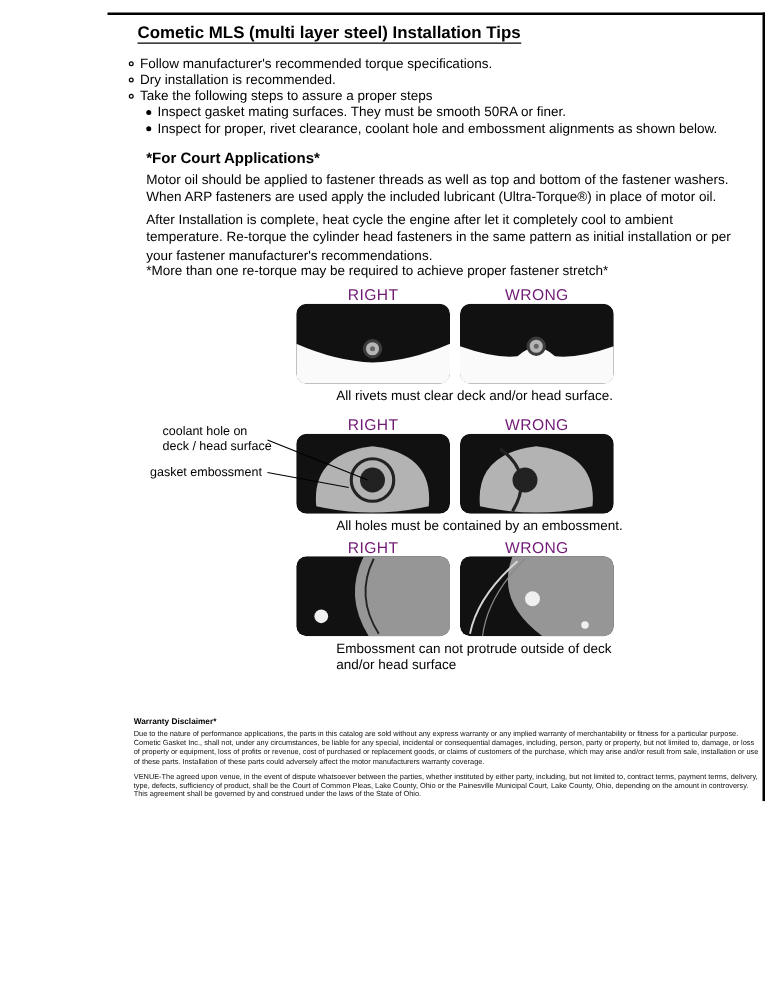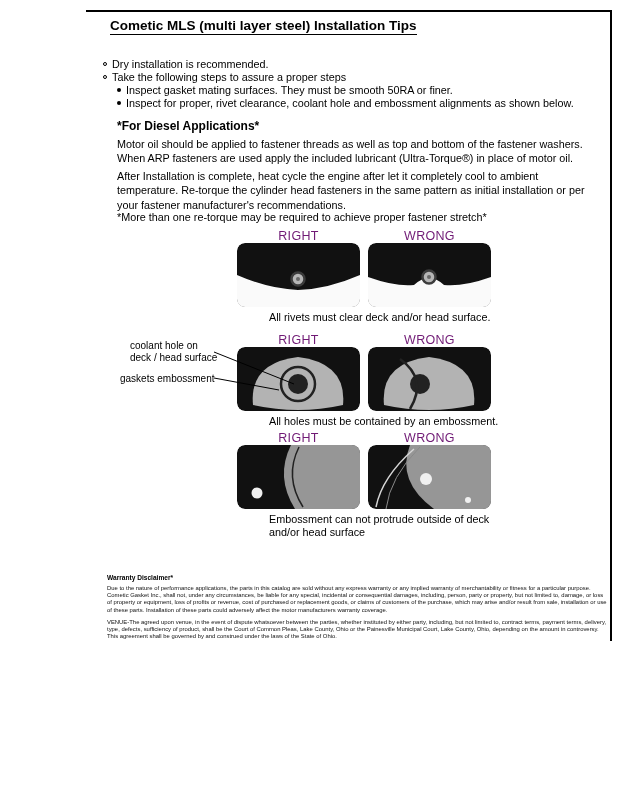--- a/index.html
+++ b/index.html
@@ -56,38 +56,42 @@
 <body>
 
 <div class="page">
 
   <div class="border-top"></div>
   <div class="border-right"></div>
   <div class="border-bottom"></div>
 
   <h1 class="title"><span>Cometic MLS (multi layer steel) Installation Tips</span></h1>
 
+  <div class="bullet" id="b0">
+    <span class="marker-open"></span>
+    <span>Follow manufacturer's recommended torque specifications.</span>
+  </div>
   <div class="bullet" id="b1">
     <span class="marker-open"></span>
     <span>Dry installation is recommended.</span>
   </div>
   <div class="bullet" id="b2">
     <span class="marker-open"></span>
     <span>Take the following steps to assure a proper steps</span>
   </div>
   <div class="bullet sub" id="s0">
     <span class="marker-dot"></span>
     <span>Inspect gasket mating surfaces.  They must be smooth 50RA or finer.</span>
   </div>
   <div class="bullet sub" id="s1">
     <span class="marker-dot"></span>
     <span>Inspect for proper, rivet clearance, coolant hole and embossment alignments as shown below.</span>
   </div>
 
-  <h2 class="h2">*For Diesel Applications*</h2>
+  <h2 class="h2">*For Court Applications*</h2>
   <p class="para" id="p1">Motor oil should be applied to fastener threads as well as top and bottom of the fastener washers. When ARP fasteners are used apply the included lubricant (Ultra-Torque®) in place of motor oil.</p>
   <p class="para" id="p2">After Installation is complete, heat cycle the engine after let it completely cool to ambient temperature. Re-torque the cylinder head fasteners in the same pattern as initial installation or per your fastener manufacturer's recommendations.</p>
   <p class="para" id="p3">*More than one re-torque may be required to achieve proper fastener stretch*</p>
 
   <div class="dlabel" id="r1-lab-right">RIGHT</div>
   <div class="dlabel" id="r1-lab-wrong">WRONG</div>
   <div class="dimg" id="r1-img-right">
     <svg viewBox="0 0 123 64">
       <defs>
           <clipPath id="c1r">
@@ -148,21 +152,21 @@
         <path d="M16,58 Q12,16 61,10 Q110,16 106,58 Q61,68 16,58 Z" fill="#b3b3b3"></path>
         <circle cx="52" cy="37" r="10" fill="#222"></circle>
         <path d="M32,12 Q60,32 42,62" fill="none" stroke="#222" stroke-width="2.5"></path>
       </g>
     </svg>
   </div>
   <div class="dcap" id="r2-cap">All holes must be contained by an embossment.</div>
 
   <div class="callout" id="callout1">coolant hole on
 deck / head surface</div>
-  <div class="callout" id="callout2">gaskets embossment</div>
+  <div class="callout" id="callout2">gasket embossment</div>
   <svg class="pointer-lines" viewBox="0 0 100 56">
     <line x1="6" y1="8" x2="86" y2="40" stroke="#000" stroke-width="1"></line>
     <line x1="6" y1="34" x2="71" y2="46" stroke="#000" stroke-width="1"></line>
   </svg>
 
   <div class="dlabel" id="r3-lab-right">RIGHT</div>
   <div class="dlabel" id="r3-lab-wrong">WRONG</div>
   <div class="dimg" id="r3-img-right">
     <svg viewBox="0 0 123 64">
       <defs>

